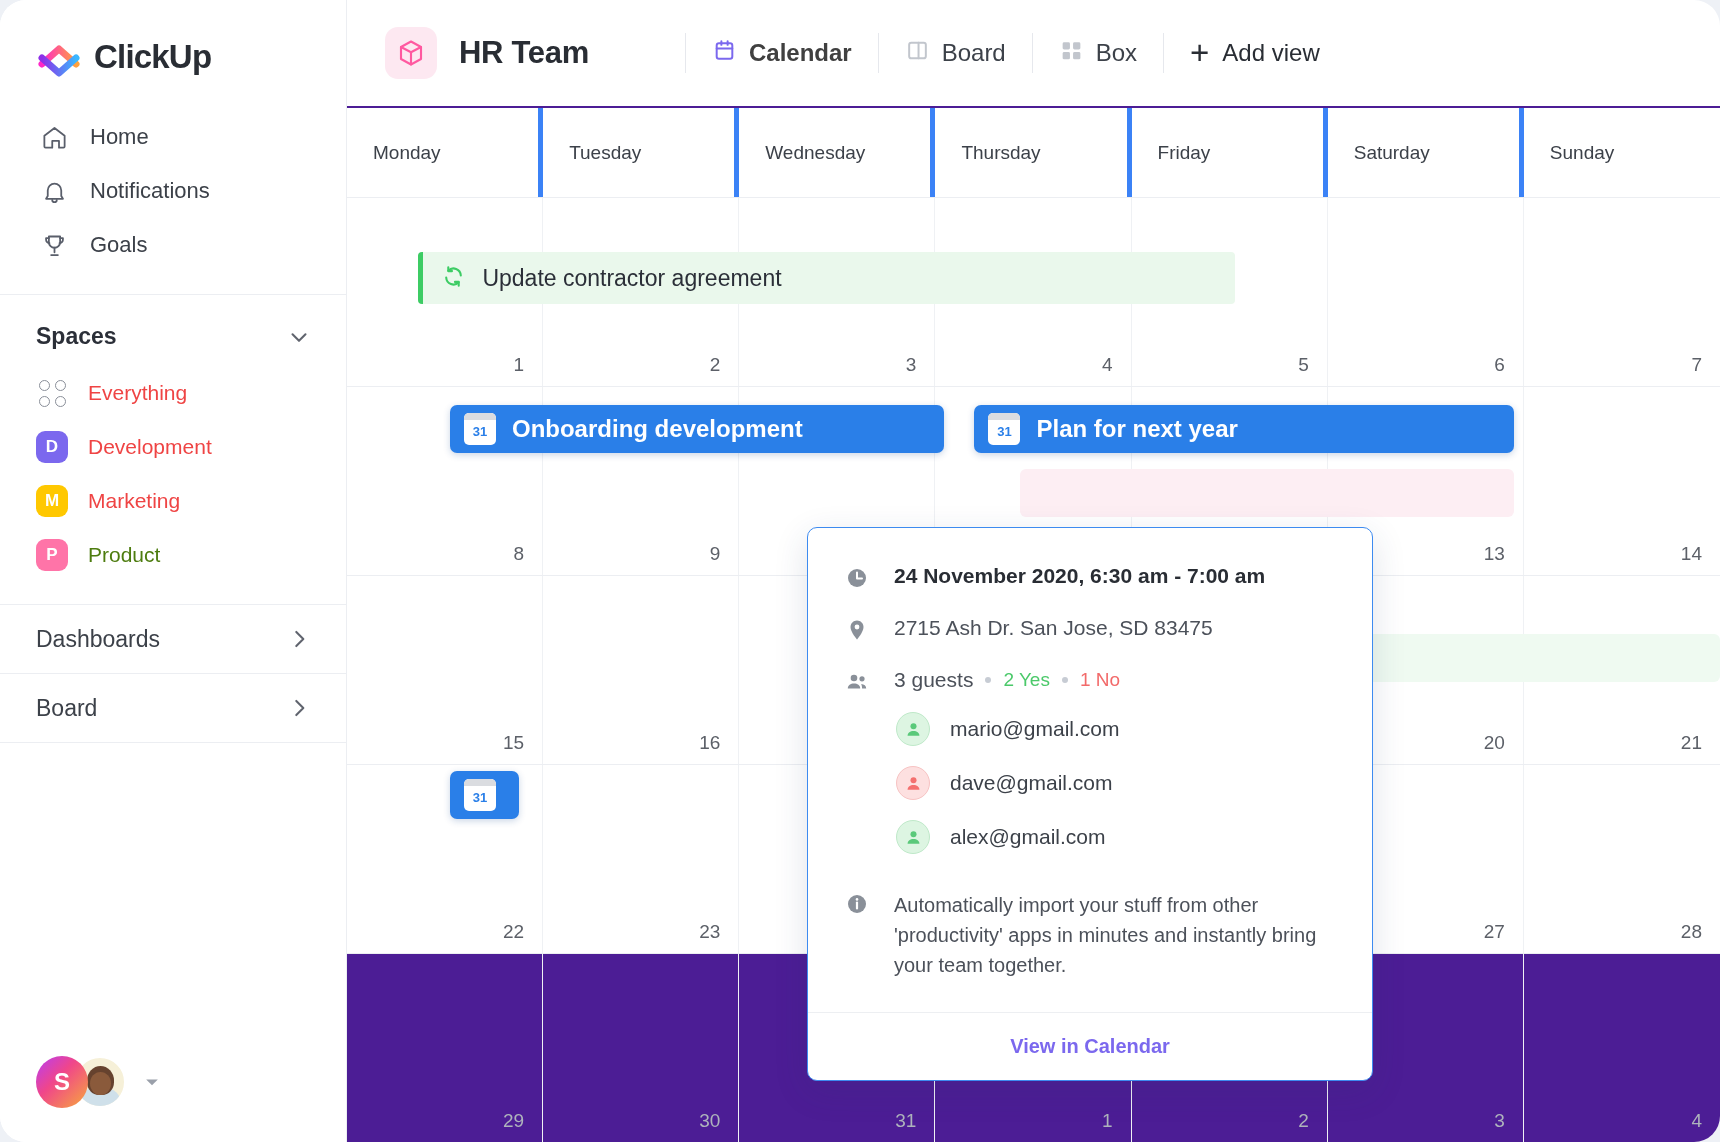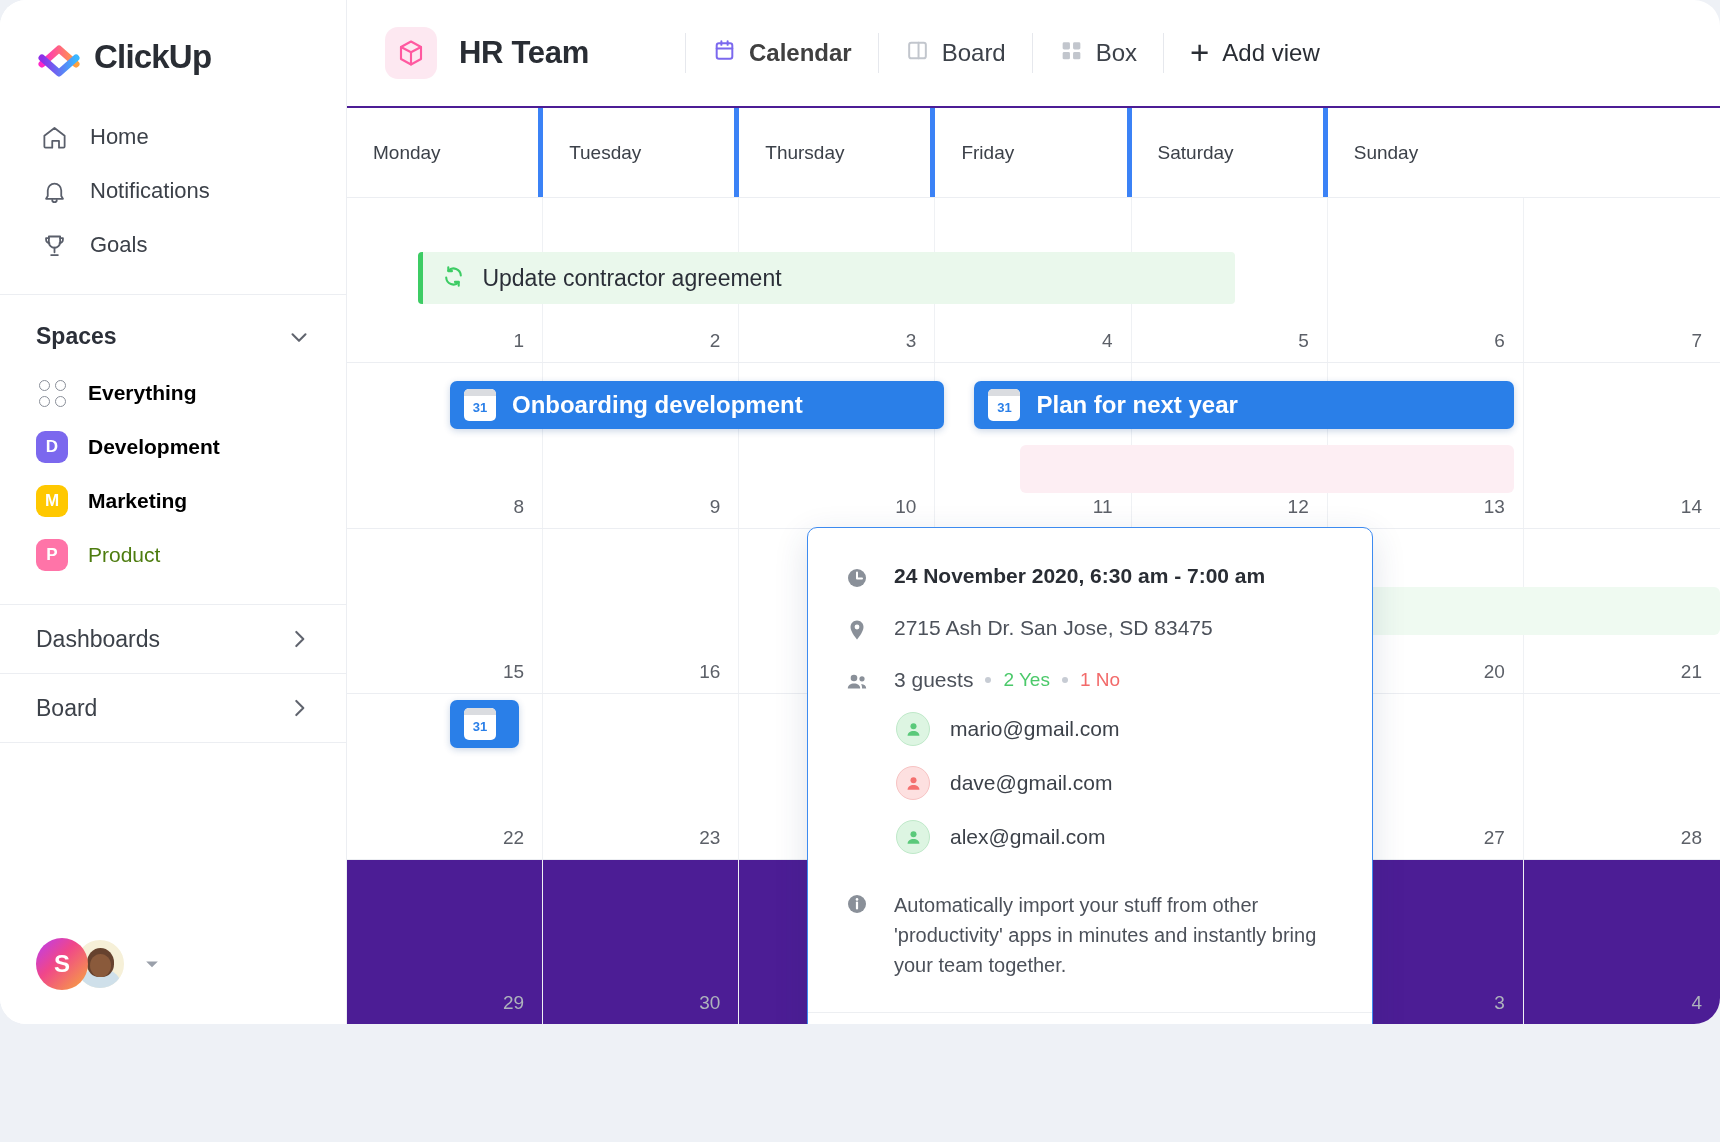--- a/index.html
+++ b/index.html
@@ -5,21 +5,21 @@
   * { box-sizing: border-box; margin: 0; padding: 0; }
   html, body {
     width: 1720px; height: 1142px;
     background: #eef1f6;
     font-family: "Liberation Sans", sans-serif;
     overflow: hidden;
   }
   .app {
     position: absolute;
     left: 0; top: 0;
-    width: 1720px; height: 1024px;
+    width: 1720px; height: 1142px;
     background: #ffffff;
     border-radius: 26px;
     overflow: hidden;
     display: flex;
   }
 
   
   .sidebar {
     width: 347px;
     flex: 0 0 347px;
@@ -65,21 +65,21 @@
     display:flex; align-items:center; gap:20px;
     height: 54px; padding-left: 36px; cursor: pointer;
   }
   .space-av {
     width: 32px; height: 32px; border-radius: 9px;
     display:flex; align-items:center; justify-content:center;
     color:#fff; font-size: 17px; font-weight: 700;
     flex: 0 0 32px;
   }
   .space-av.none { background: transparent; }
-  .space-label { font-size: 21px; color: #000000; font-weight: bold; }
+  .space-label { font-size: 21px; color: #ef4444; }
   .space-label.bold { font-weight: 400; color:#4d7c0f; }
 
   .grid-dots { display:grid; grid-template-columns: 11px 11px; gap:5px; }
   .grid-dots i { width:11px; height:11px; border-radius:50%; border:1.8px solid #8a8f99; display:block; }
 
   .section-row {
     display:flex; align-items:center; justify-content:space-between;
     padding: 0 34px 0 36px;
     height: 68px; cursor: pointer;
   }
@@ -421,20 +421,21 @@
           <span>Add view</span>
         </span>
       </div>
     </header>
 
     <div class="cal">
 
       <div class="dow-row">
         <span class="dow">Monday</span>
         <span class="dow">Tuesday</span>
+        <span class="dow">Wednesday</span>
         <span class="dow">Thursday</span>
         <span class="dow">Friday</span>
         <span class="dow">Saturday</span>
         <span class="dow">Sunday</span>
       </div>
 
       <div class="weeks">
 
         <div class="week">
           <div class="wk-cells">

